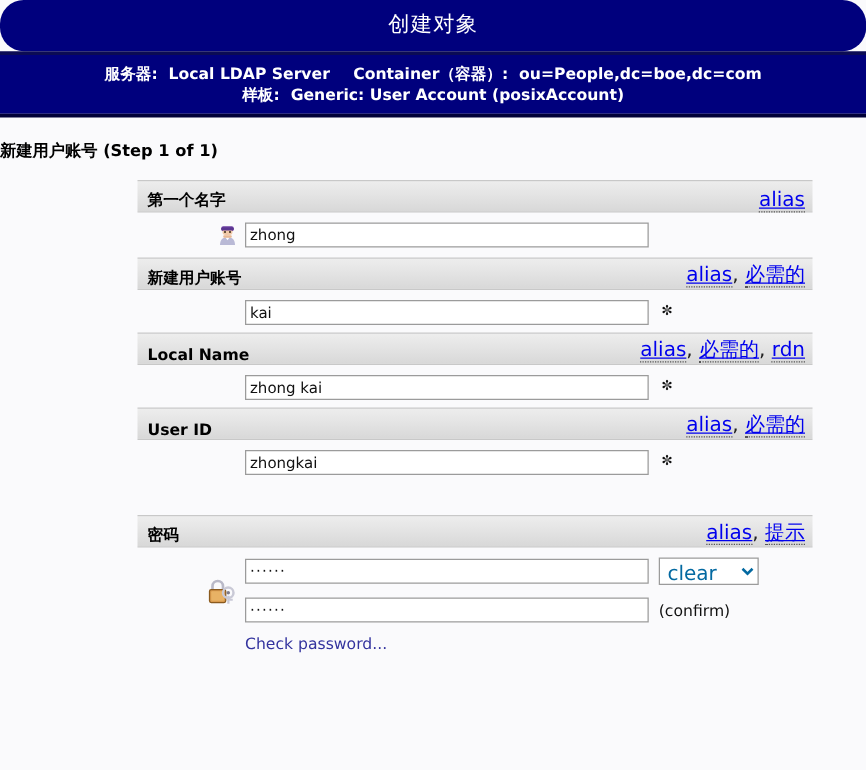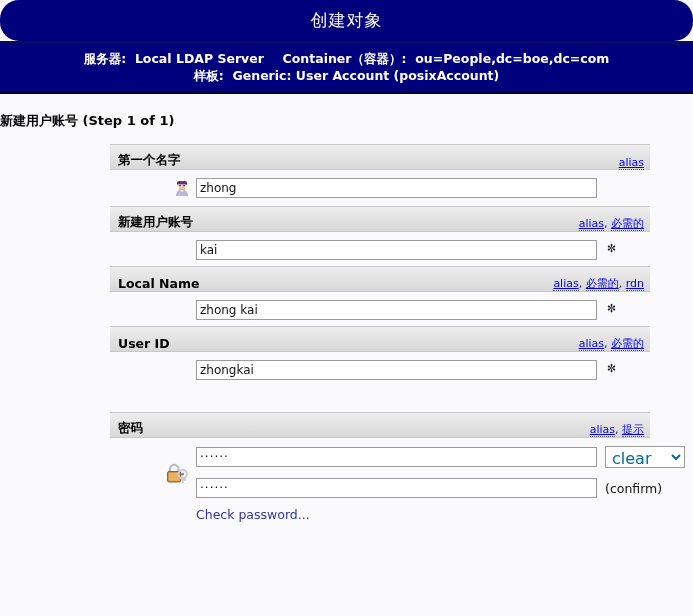--- a/index.html
+++ b/index.html
@@ -81,21 +81,21 @@
     padding: 0 6px 0 8px;
     box-sizing: border-box;
   }
   .attr-name {
     font-weight: bold;
     font-size: 12.5px;
     color: #000;
     white-space: nowrap;
   }
   .attr-flags {
-    font-size: 11px;
+    font-size: 16px;
     color: #222;
     white-space: nowrap;
   }
   .flag {
     border-bottom: 1px dotted #555;
     cursor: help;
   }
 
   .attr-value-row {
     display: flex;
@@ -123,21 +123,21 @@
     color: #111;
   }
   .req-star {
     display: inline-block;
     font-size: 11px;
     line-height: 10px;
     color: #111;
   }
 
   input.txt {
-    width: 401px;
+    width: 323px;
     height: 20px;
     box-sizing: border-box;
     border: 1px solid #9b9b9b;
     background: #ffffff;
     font-family: "DejaVu Sans", "Liberation Sans", sans-serif;
     font-size: 12px;
     color: #111;
     padding: 1px 3px;
     outline: none;
   }

